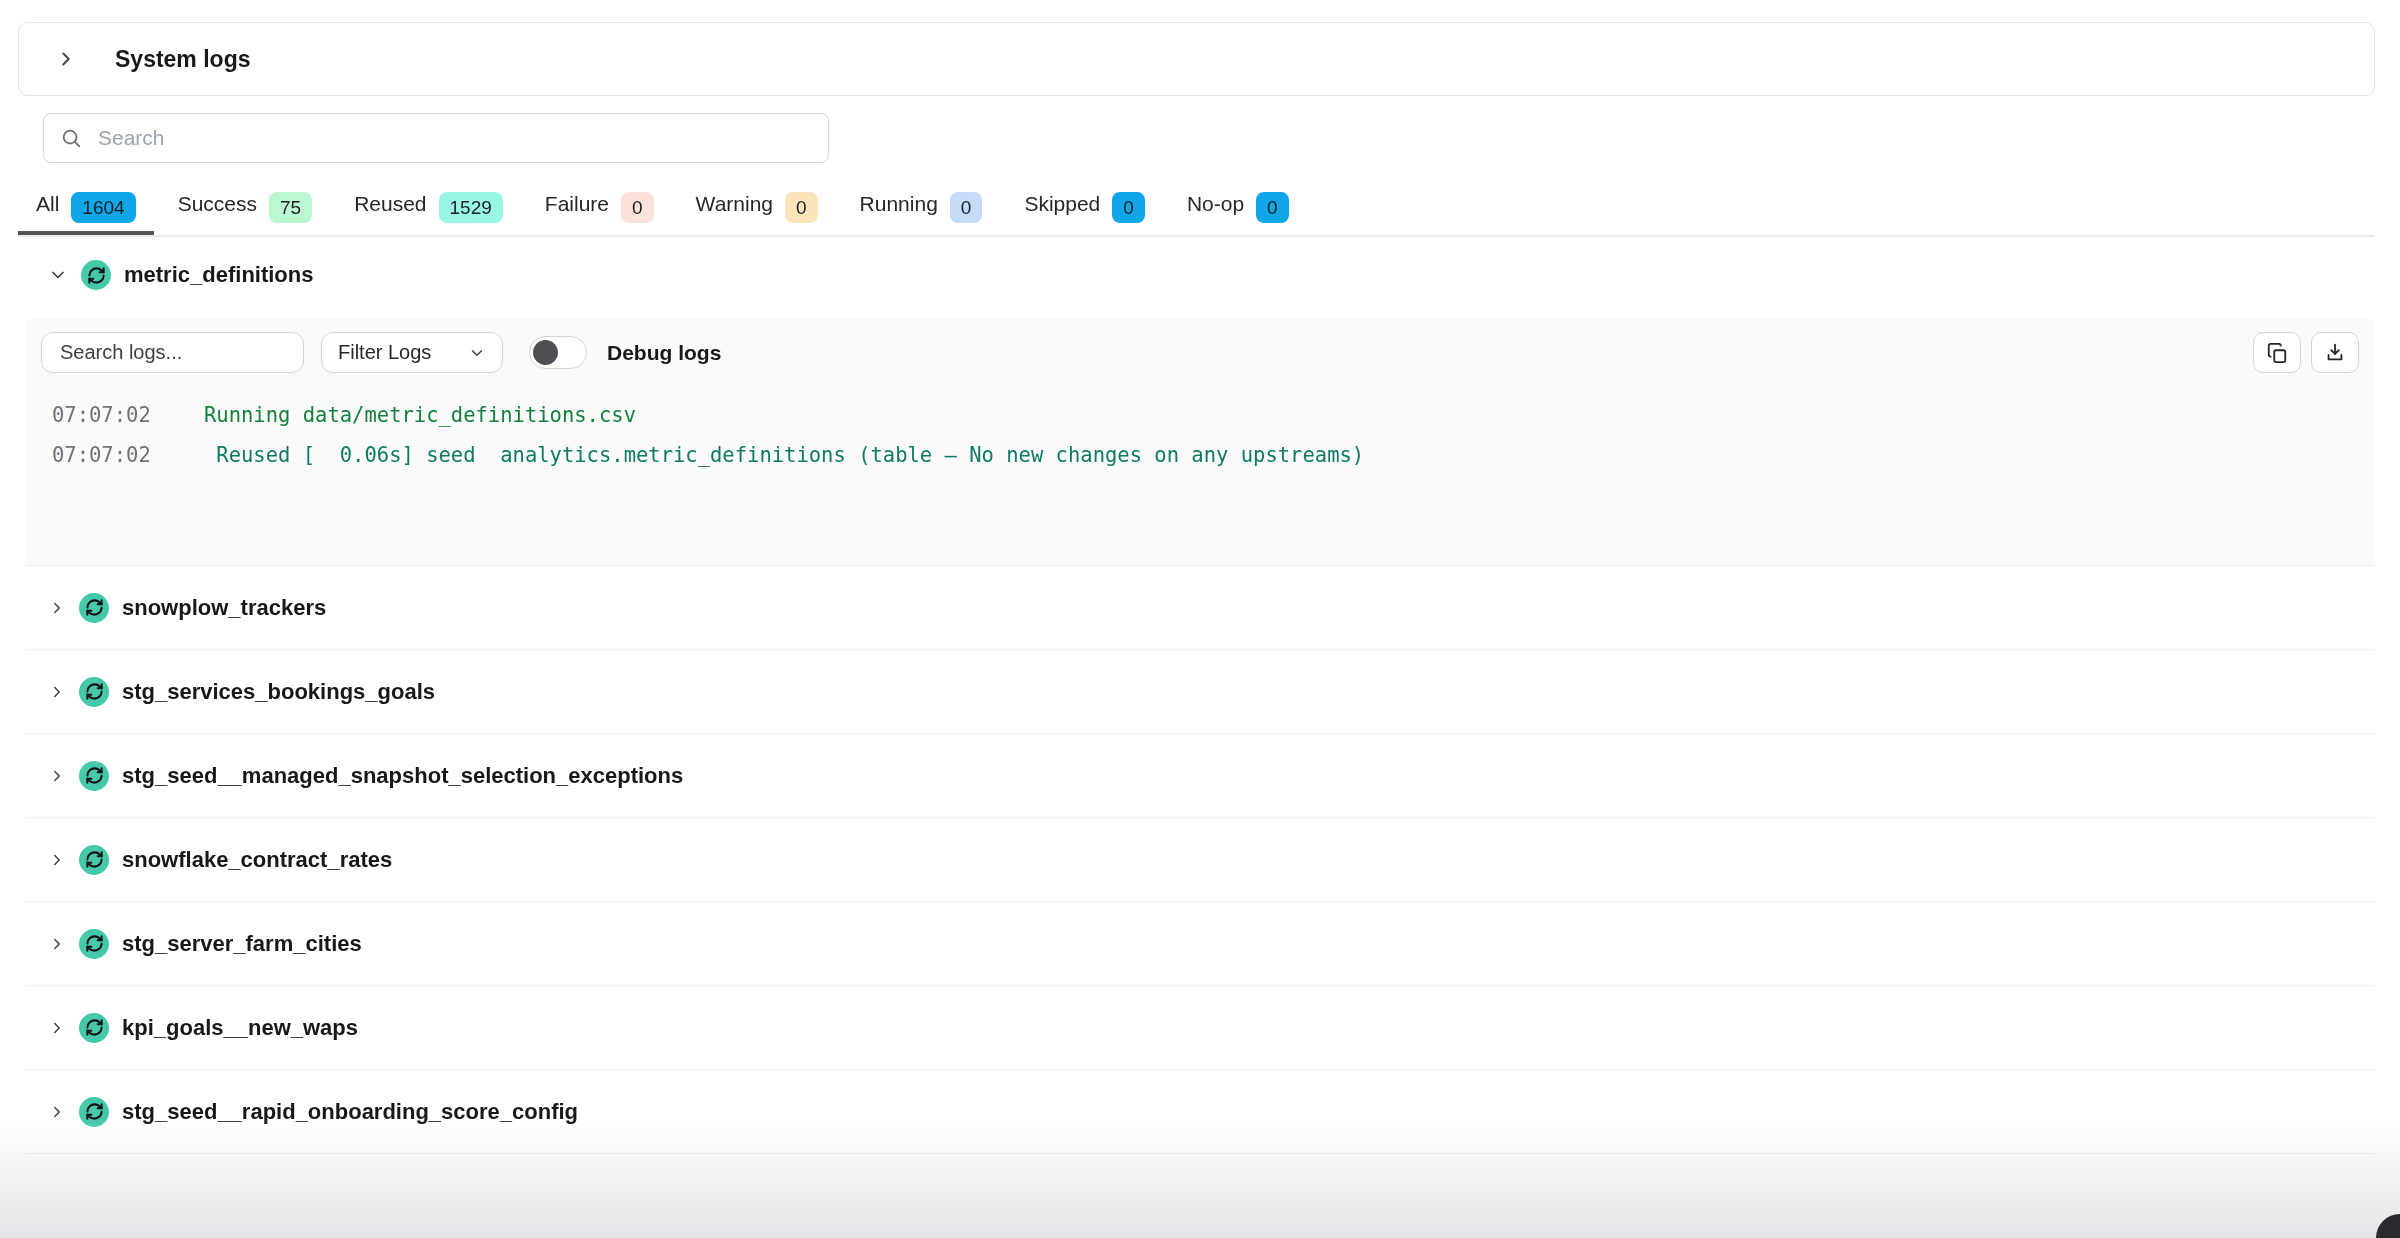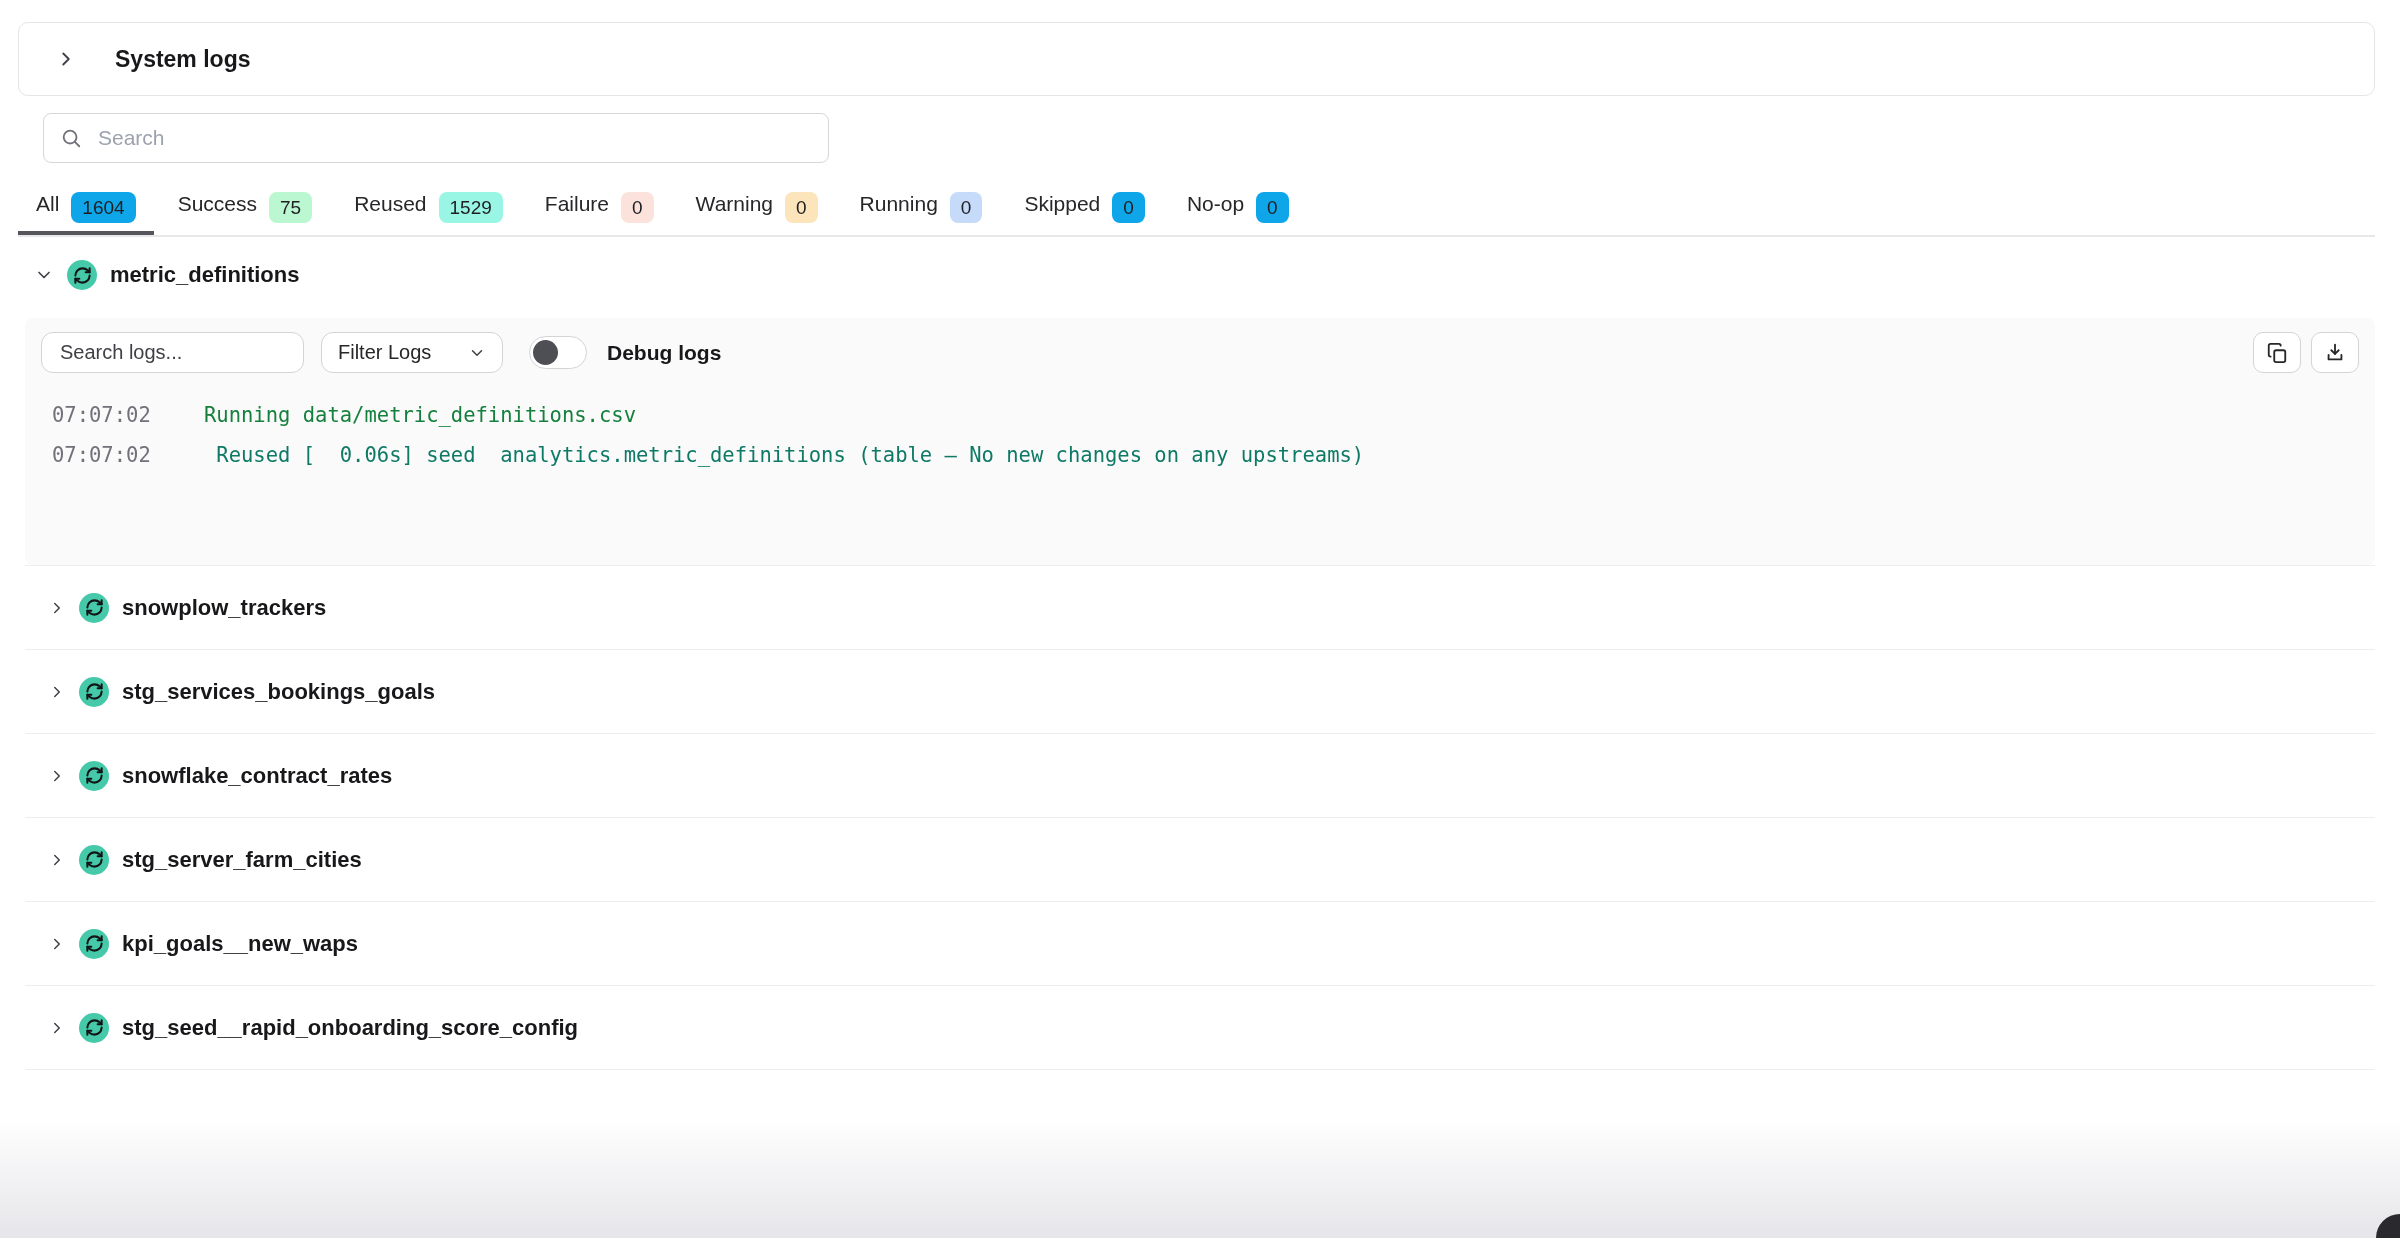--- a/index.html
+++ b/index.html
@@ -54,21 +54,21 @@
   .badge-amber{background:#fce4bb;}
   .badge-blue{background:#c6dbfa;}
 
   
   .node-label{font-size:22px;font-weight:600;color:#18181b;}
   .status-ic{
     width:30px;height:30px;border-radius:50%;background:#45c9a9;flex:none;
     display:flex;align-items:center;justify-content:center;color:#141417;
   }
   .expanded-row{
-    position:absolute;left:11px;top:240px;height:70px;width:2350px;box-sizing:border-box;
+    position:absolute;left:25px;top:240px;height:70px;width:2350px;box-sizing:border-box;
     display:flex;align-items:center;gap:13px;padding-left:23px;cursor:pointer;
   }
 
   
   .logpanel{
     position:absolute;left:25px;top:318px;width:2350px;height:247px;box-sizing:border-box;
     background:#fafafa;border-radius:8px;padding:14px 16px;
   }
   .log-toolbar{display:flex;align-items:center;height:41px;}
   .log-search{
@@ -281,20 +281,36 @@
         </svg>
       </span>
     <span class="status-ic">
         <svg width="19" height="19" viewBox="0 0 24 24" fill="none" stroke="currentColor" stroke-width="2.6" stroke-linecap="round" stroke-linejoin="round">
           <path d="M3 12a9 9 0 0 1 9-9 9.75 9.75 0 0 1 6.74 2.74L21 8"></path>
           <path d="M21 3v5h-5"></path>
           <path d="M21 12a9 9 0 0 1-9 9 9.75 9.75 0 0 1-6.74-2.74L3 16"></path>
           <path d="M8 16H3v5"></path>
         </svg>
       </span>
+    <span class="node-label">stg_seed__managed_snapshot_selection_exceptions</span>
+  </div>
+  <div class="item-row">
+    <span class="chev">
+        <svg width="18" height="18" viewBox="0 0 24 24" fill="none" stroke="currentColor" stroke-width="2" stroke-linecap="round" stroke-linejoin="round">
+          <polyline points="9 6 15 12 9 18"></polyline>
+        </svg>
+      </span>
+    <span class="status-ic">
+        <svg width="19" height="19" viewBox="0 0 24 24" fill="none" stroke="currentColor" stroke-width="2.6" stroke-linecap="round" stroke-linejoin="round">
+          <path d="M3 12a9 9 0 0 1 9-9 9.75 9.75 0 0 1 6.74 2.74L21 8"></path>
+          <path d="M21 3v5h-5"></path>
+          <path d="M21 12a9 9 0 0 1-9 9 9.75 9.75 0 0 1-6.74-2.74L3 16"></path>
+          <path d="M8 16H3v5"></path>
+        </svg>
+      </span>
     <span class="node-label">snowflake_contract_rates</span>
   </div>
   <div class="item-row">
     <span class="chev">
         <svg width="18" height="18" viewBox="0 0 24 24" fill="none" stroke="currentColor" stroke-width="2" stroke-linecap="round" stroke-linejoin="round">
           <polyline points="9 6 15 12 9 18"></polyline>
         </svg>
       </span>
     <span class="status-ic">
         <svg width="19" height="19" viewBox="0 0 24 24" fill="none" stroke="currentColor" stroke-width="2.6" stroke-linecap="round" stroke-linejoin="round">

